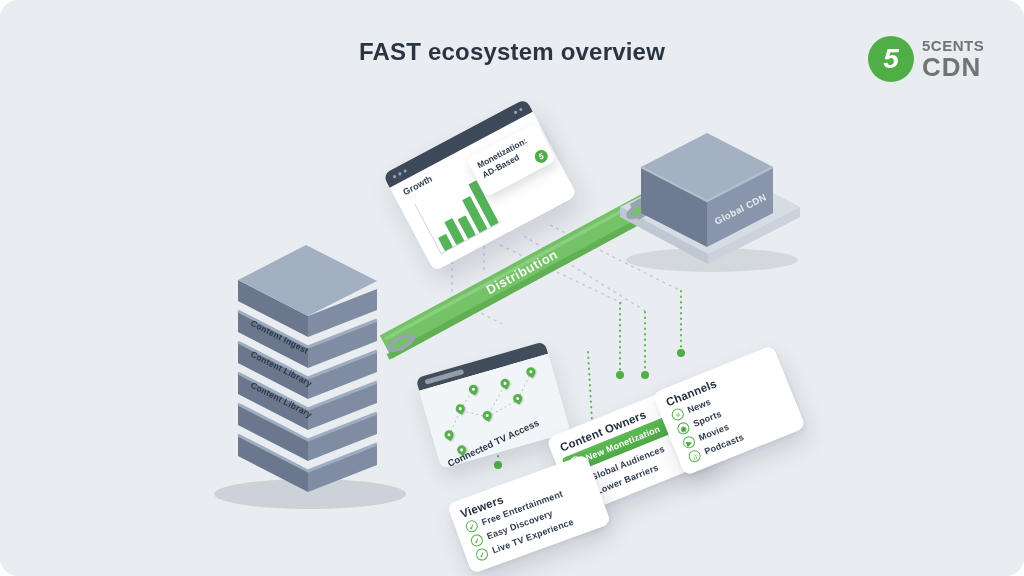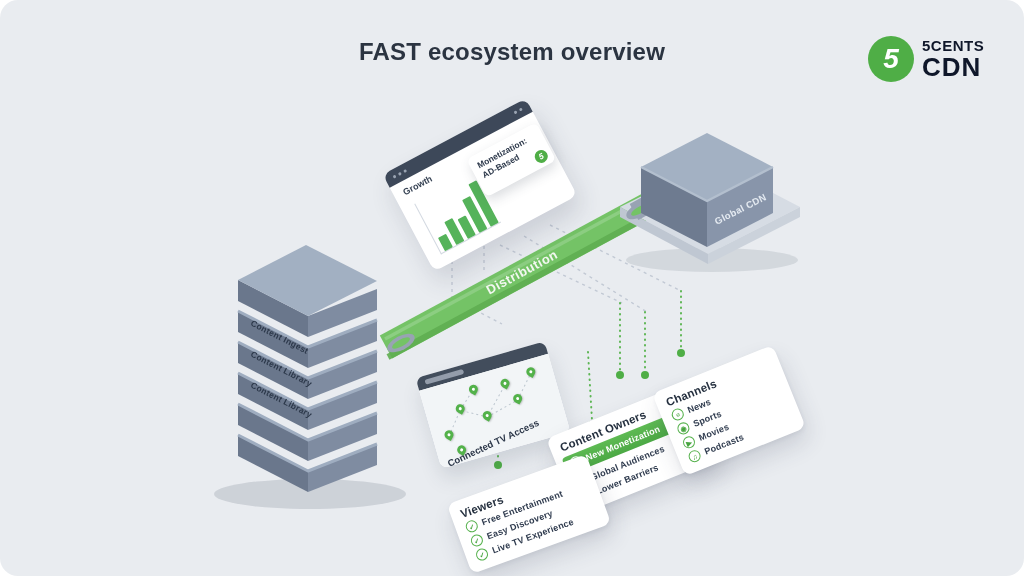--- a/index.html
+++ b/index.html
@@ -6,21 +6,21 @@
   .stage{position:relative;width:1024px;height:576px;overflow:hidden;
          font-family:"Liberation Sans",sans-serif;background:#ffffff;}
   .bg{position:absolute;inset:0;background:#e9ecf0;border-radius:18px;}
   .title{position:absolute;top:38px;left:0;right:0;text-align:center;
          font-size:24px;font-weight:700;color:#2b3441;letter-spacing:.2px;}
   
   .logo{position:absolute;top:36px;left:868px;display:flex;align-items:center;gap:8px;}
   .logo-circle{width:46px;height:46px;border-radius:50%;background:#4fae46;
                display:flex;align-items:center;justify-content:center;
                color:#fff;font-size:28px;font-weight:800;font-style:italic;}
-  .logo-text{line-height:1;color:#0f172a;}
+  .logo-text{line-height:1;color:#737373;}
   .logo-text .t1{font-size:15px;font-weight:800;letter-spacing:.5px;}
   .logo-text .t2{font-size:26px;font-weight:800;letter-spacing:1px;margin-top:1px;}
   svg.scene{position:absolute;inset:0;}
   
   .browser{position:absolute;left:399px;top:130px;width:162px;height:110px;background:#fff;
            border-radius:8px;transform:rotate(-28deg);box-shadow:0 14px 24px rgba(55,65,85,.16);}
   .browser-header{height:15px;background:#3d4859;border-radius:8px 8px 0 0;position:relative;}
   .dots{position:absolute;top:6px;display:flex;gap:3px;}
   .dots.left{left:8px;} .dots.right{right:8px;}
   .dot{width:3px;height:3px;border-radius:50%;background:#9aa4b2;}

